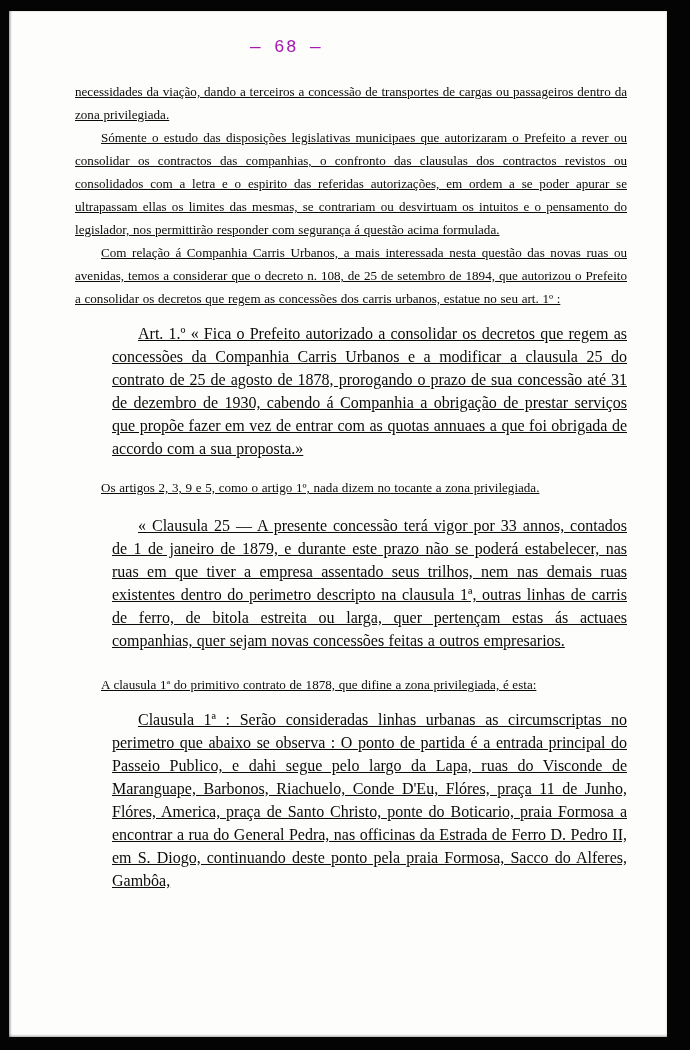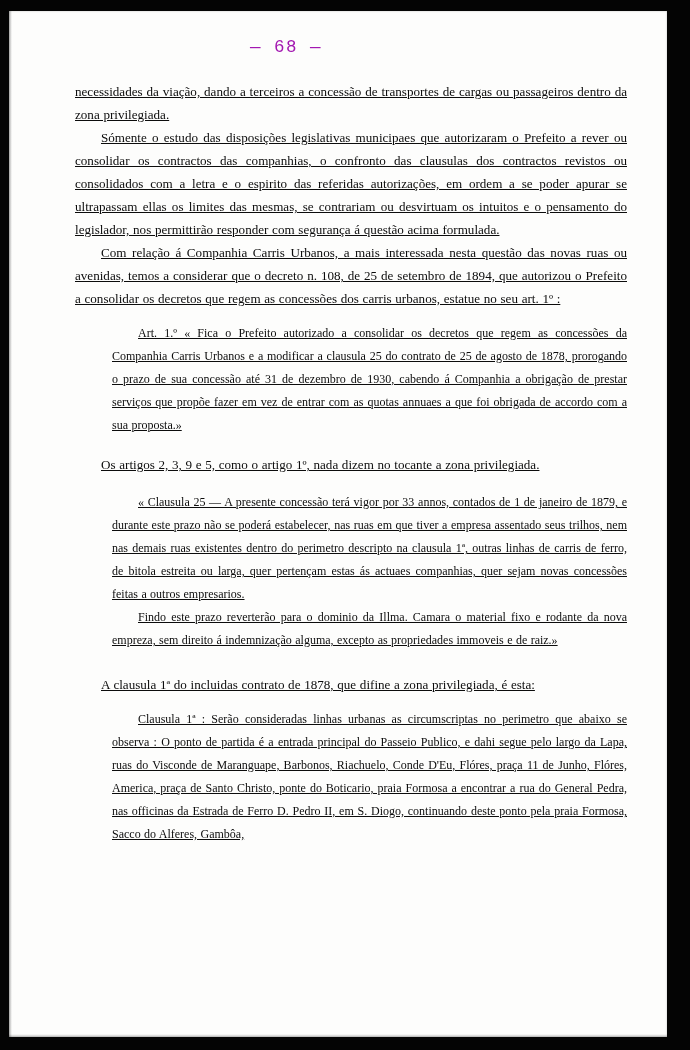--- a/index.html
+++ b/index.html
@@ -101,21 +101,21 @@
   }
   p.body.noindent {
     text-indent: 0;
   }
 
   
   p.quote {
     margin-left: 37px;
     width: 515px;
     text-indent: 26px;
-    font-size: 12px;
+    font-size: 16px;
   }
 
   
   .gap-sm { height: 3px; }
   .gap-md { height: 12px; }
   .gap-lg { height: 16px; }
   .gap-xl { height: 21px; }
 
   
   #page-content {
@@ -148,25 +148,24 @@
 
         <p class="body">Os artigos 2, 3, 9 e 5, como o artigo 1º, nada dizem no tocante a zona privilegiada.</p>
 
         <div class="gap-sm"></div>
 
 
         <div class="gap-md"></div>
 
         <p class="quote">« Clausula 25 — A presente concessão terá vigor por 33 annos, contados de 1 de janeiro de 1879, e durante este prazo não se poderá estabelecer, nas ruas em que tiver a empresa assentado seus trilhos, nem nas demais ruas existentes dentro do perimetro descripto na clausula 1ª, outras linhas de carris de ferro, de bitola estreita ou larga, quer pertençam estas ás actuaes companhias, quer sejam novas concessões feitas a outros empresarios.</p>
 
-        <p class="quote">Findo este prazo reverterão para o dominio da Illma. Camara o material fixo e rodante da nova empreza, sem direito á indemnização alguma, excepto as propriedades immoveis e de raiz.»</p>
 
         <div class="gap-xl"></div>
 
-        <p class="body">A clausula 1ª do incluidas contrato de 1878, que difine a zona privilegiada, é esta:</p>
+        <p class="body">A clausula 1ª do primitivo contrato de 1878, que difine a zona privilegiada, é esta:</p>
 
         <div class="gap-md"></div>
 
         <p class="quote">Clausula 1ª : Serão consideradas linhas urbanas as circumscriptas no perimetro que abaixo se observa : O ponto de partida é a entrada principal do Passeio Publico, e dahi segue pelo largo da Lapa, ruas do Visconde de Maranguape, Barbonos, Riachuelo, Conde D'Eu, Flóres, praça 11 de Junho, Flóres, America, praça de Santo Christo, ponte do Boticario, praia Formosa a encontrar a rua do General Pedra, nas officinas da Estrada de Ferro D. Pedro II, em S. Diogo, continuando deste ponto pela praia Formosa, Sacco do Alferes, Gambôa,</p>
 
       </div>
     </div>
   </div>
 </div>
 

